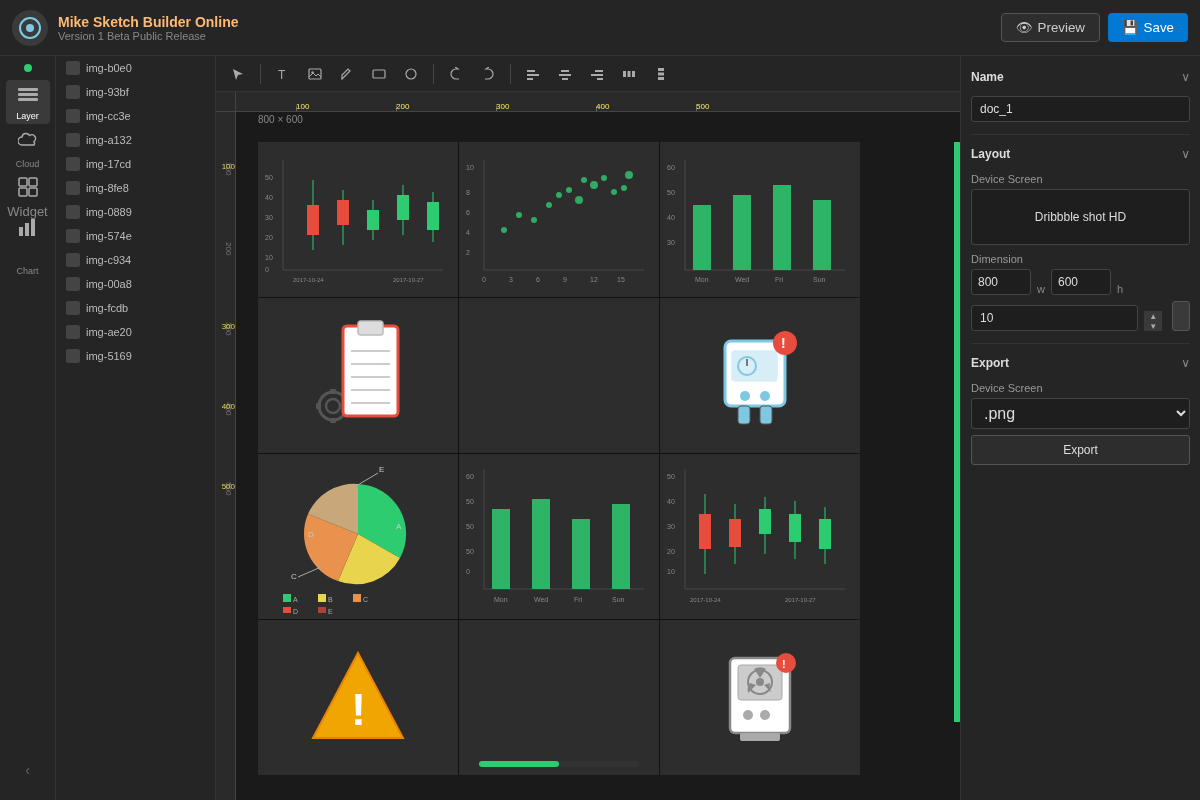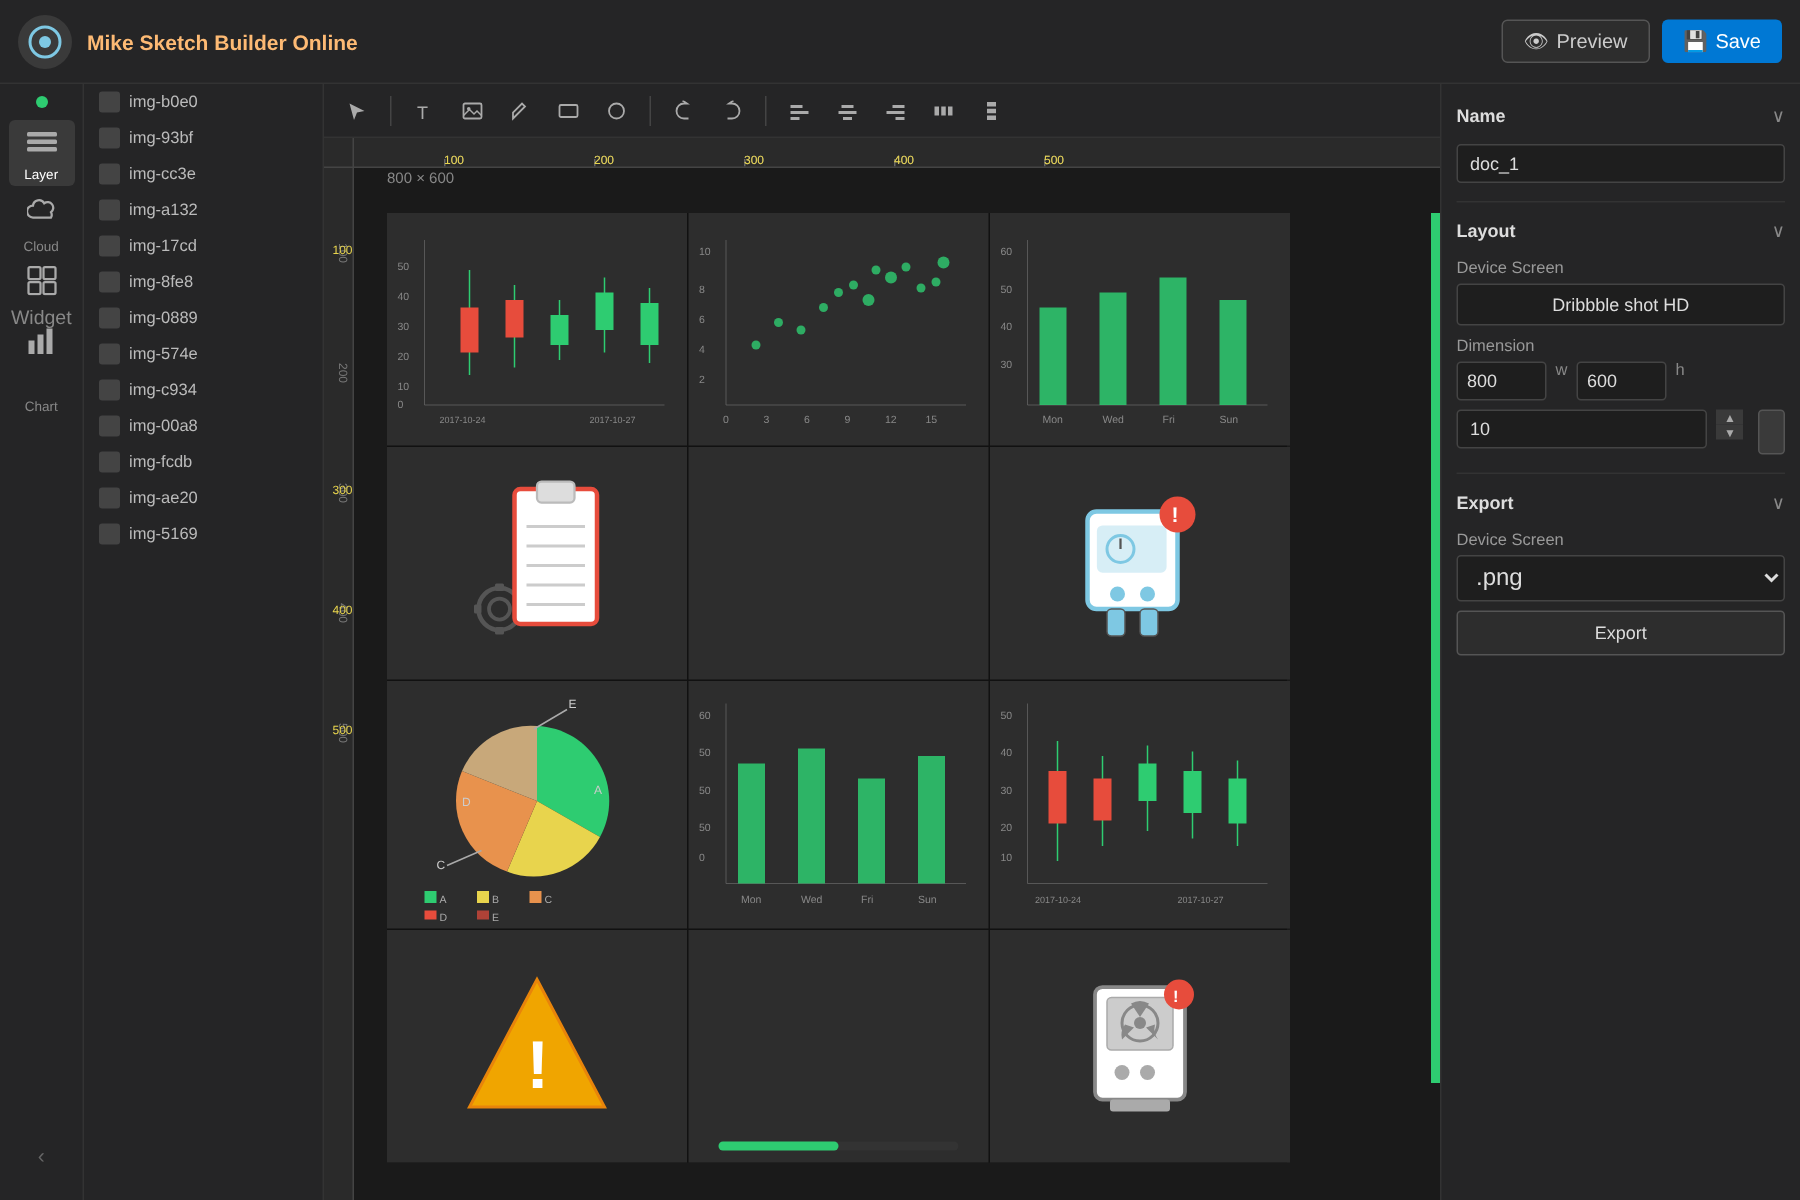--- a/index.html
+++ b/index.html
@@ -47,25 +47,25 @@
     .bottom-btn { width: 24px; height: 24px; display: flex; align-items: center; justify-content: center; cursor: pointer; color: #888; }
 
     
     .right-panel { width: 240px; background: #252526; border-left: 1px solid #333; overflow-y: auto; flex-shrink: 0; padding: 10px; }
     .panel-section { margin-bottom: 12px; }
     .panel-section-header { display: flex; justify-content: space-between; align-items: center; padding: 4px 0; margin-bottom: 8px; }
     .panel-section-title { color: #ddd; font-weight: 600; font-size: 12px; }
     .panel-chevron { color: #888; cursor: pointer; }
     .panel-label { color: #999; font-size: 11px; margin-bottom: 4px; }
     .panel-input { width: 100%; background: #1e1e1e; border: 1px solid #444; color: #ddd; padding: 5px 8px; border-radius: 3px; font-size: 12px; }
-    .panel-row { display: flex; gap: 6px; align-items: flex-start; margin-bottom: 6px; }
+    .panel-row { display: flex; gap: 6px; align-items: flex-end; margin-bottom: 6px; }
     .panel-input-sm { width: 60px; background: #1e1e1e; border: 1px solid #444; color: #ddd; padding: 5px 6px; border-radius: 3px; font-size: 12px; }
     .panel-input-unit { color: #888; font-size: 11px; }
     .panel-divider { height: 1px; background: #333; margin: 8px 0; }
-    .device-btn { width: 100%; background: #1e1e1e; border: 1px solid #444; color: #ddd; padding: 6px; border-radius: 3px; font-size: 12px; cursor: pointer; text-align: center; }
+    .device-btn { width: 100%; background: #1e1e1e; border: 1px solid #444; color: #ddd; padding: 20px; border-radius: 3px; font-size: 12px; cursor: pointer; text-align: center; }
     .toggle-switch { width: 36px; height: 18px; background: #2ecc71; border-radius: 9px; position: relative; cursor: pointer; }
     .toggle-knob { position: absolute; width: 14px; height: 14px; background: #fff; border-radius: 50%; top: 2px; right: 2px; }
     .stepper { display: flex; flex-direction: column; }
     .stepper-btn { width: 18px; height: 10px; background: #3a3a3a; border: none; color: #aaa; cursor: pointer; display: flex; align-items: center; justify-content: center; font-size: 8px; }
     .export-select { width: 100%; background: #1e1e1e; border: 1px solid #444; color: #ddd; padding: 5px 8px; border-radius: 3px; font-size: 16px; appearance: auto; }
     .export-btn { width: 100%; background: #2d2d2d; border: 1px solid #555; color: #ddd; padding: 7px; border-radius: 3px; font-size: 12px; cursor: pointer; text-align: center; margin-top: 6px; }
     .ruler-tick { position: absolute; bottom: 0; font-size: 8px; color: #777; white-space: nowrap; }
     .ruler-tick::before { content: ''; position: absolute; bottom: 0; left: 0; width: 1px; height: 5px; background: #666; }
   </style>
 </head>
@@ -73,20 +73,21 @@
 
 <div class="topbar">
   <div class="topbar-logo">
     <svg width="24" height="24" viewBox="0 0 24 24">
       <circle cx="12" cy="12" r="10" fill="none" stroke="#7ec8e3" stroke-width="2"></circle>
       <circle cx="12" cy="12" r="4" fill="#7ec8e3"></circle>
     </svg>
   </div>
   <div class="topbar-title">
     <div class="app-name">Mike Sketch Builder Online</div>
+    <div class="app-version">Version 1 Beta Public Release</div>
   </div>
   <div class="topbar-actions">
     <button class="btn-preview">
       <span>👁</span>
       <span>Preview</span>
     </button>
     <button class="btn-save">
       <span>💾</span>
       <span>Save</span>
     </button>

